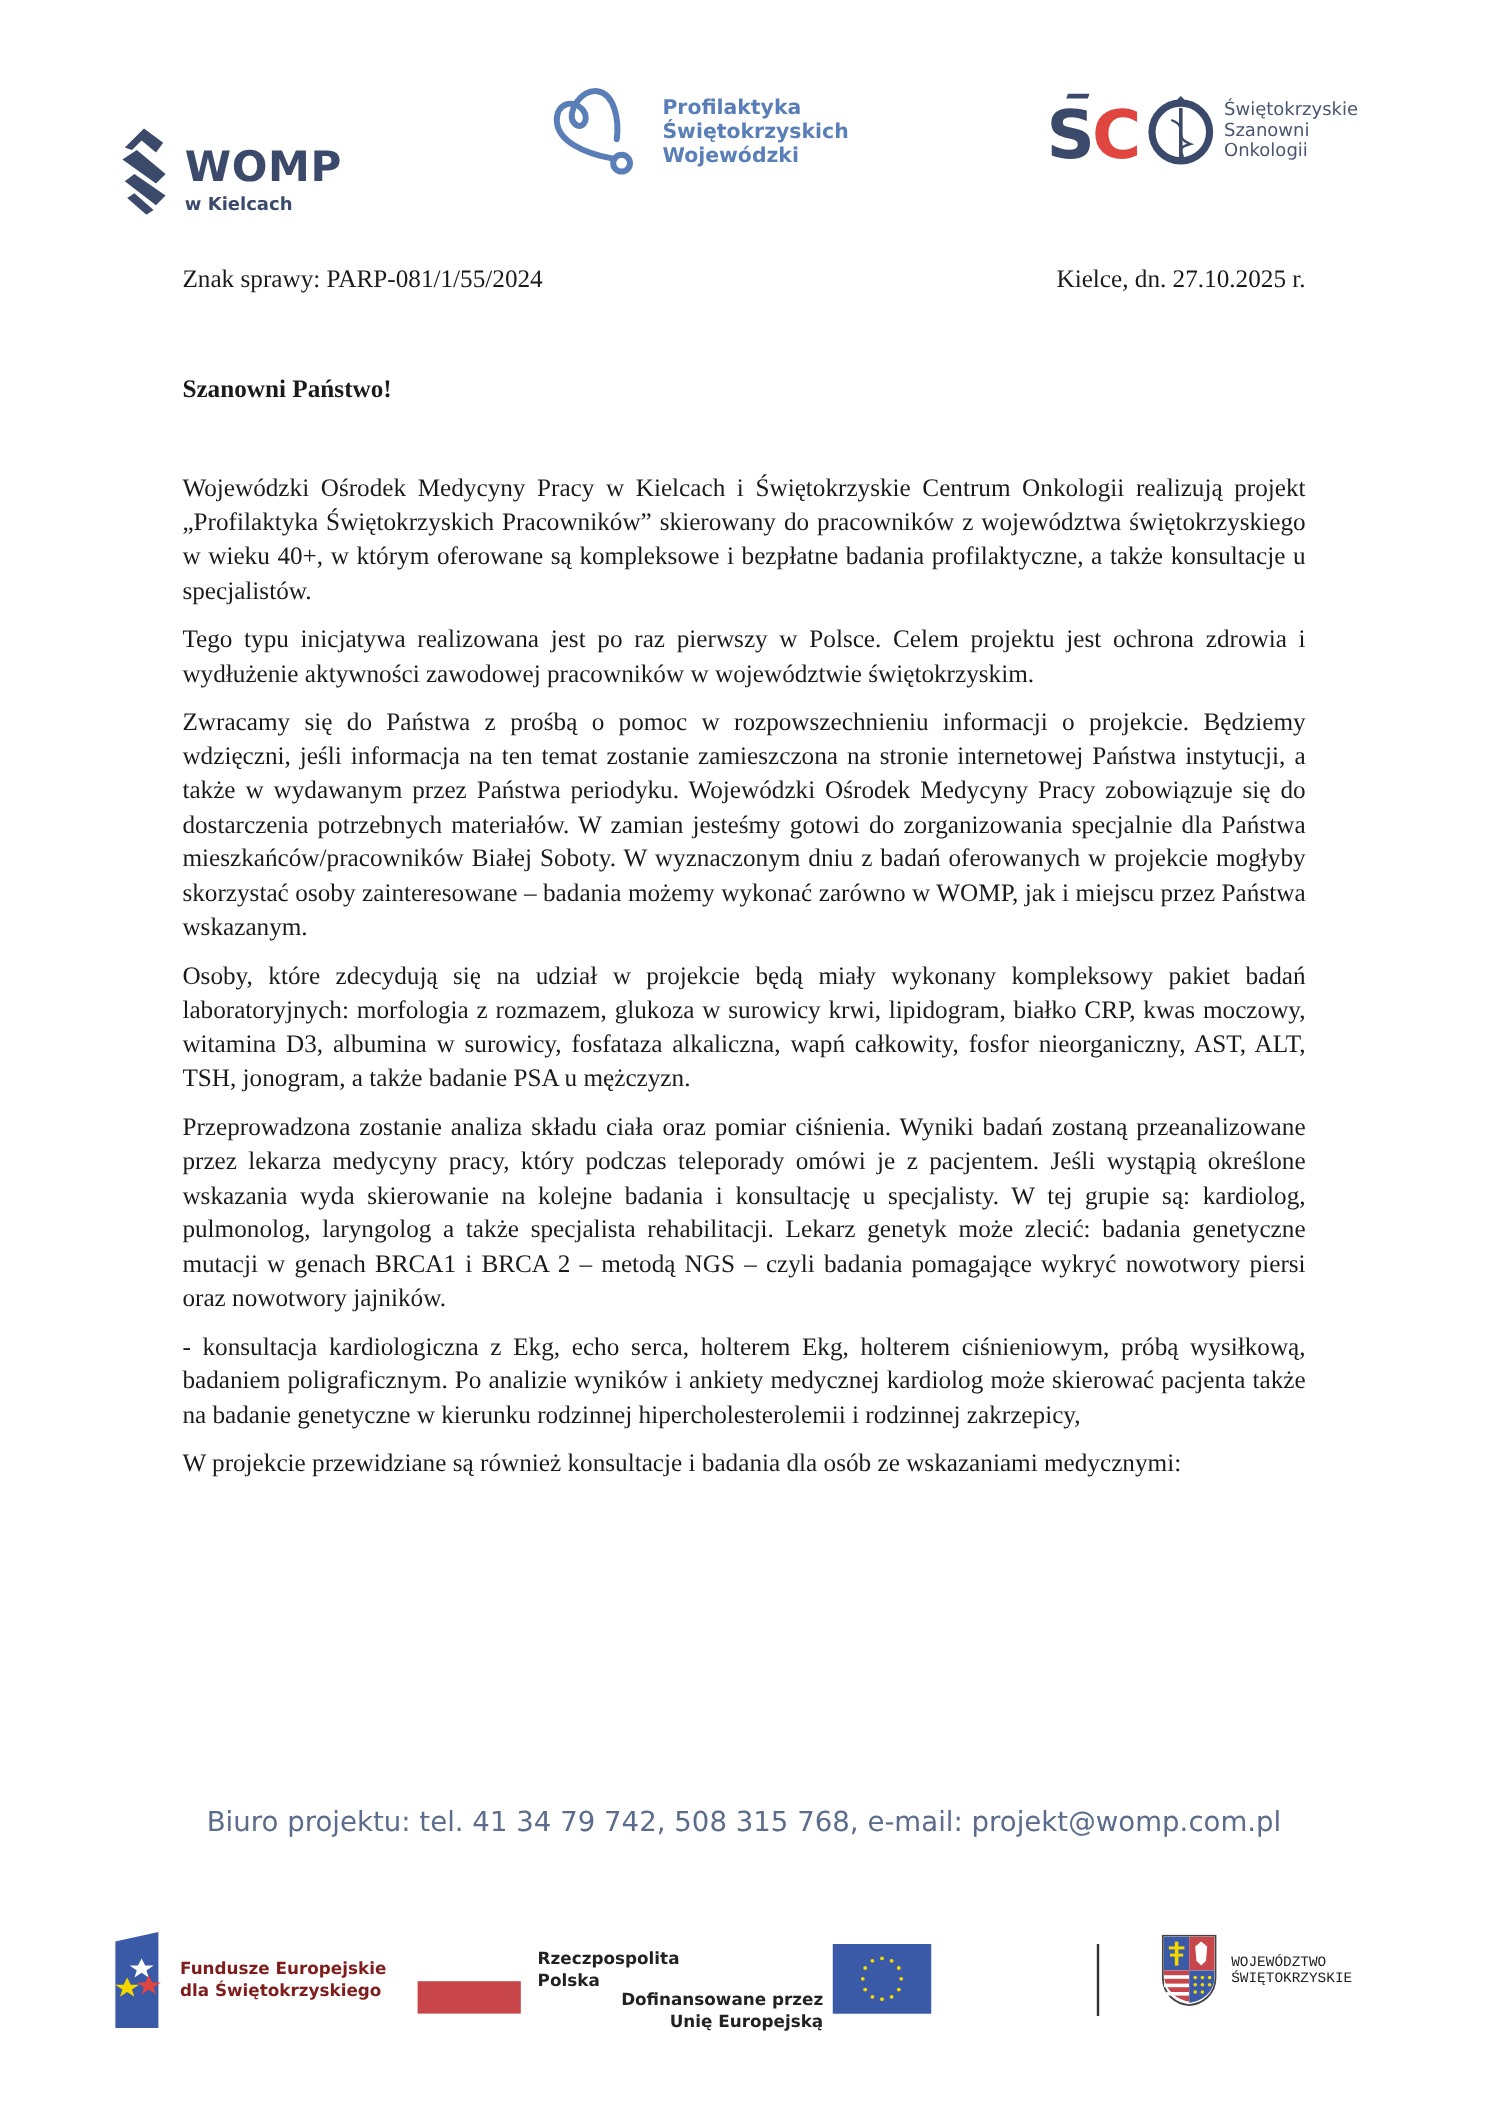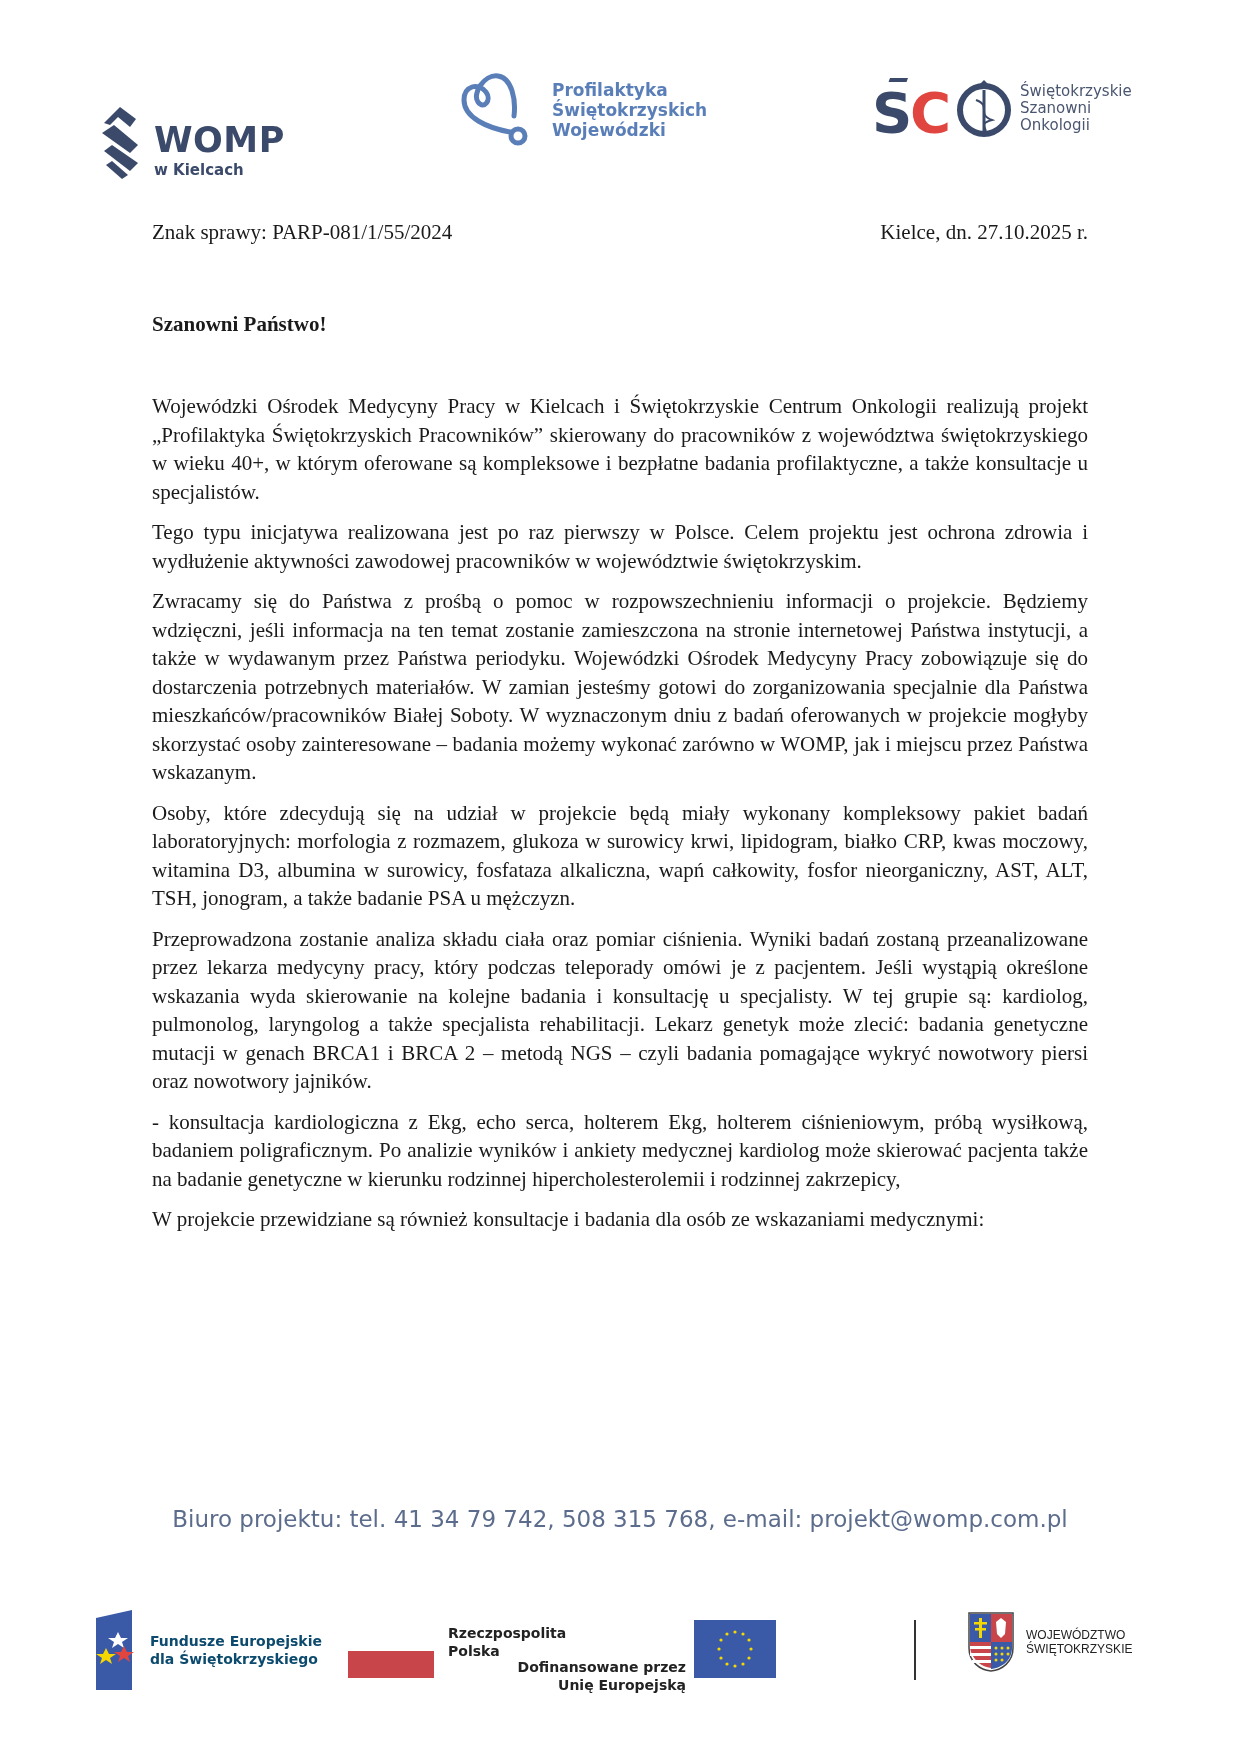--- a/index.html
+++ b/index.html
@@ -27,32 +27,32 @@
 
     .body-text { position: absolute; left: 152px; width: 936px; top: 392px; font-size: 21px; line-height: 28.5px; text-align: justify; }
     .body-text p { margin: 0 0 12px 0; }
 
     .contact { position: absolute; left: 0; right: 0; top: 1506px; text-align: center; font-family: "DejaVu Sans", sans-serif; color: #5c6c8c; font-size: 23px; }
 
     
     .footer { position: absolute; left: 96px; right: 96px; top: 1610px; height: 80px; }
     .fe { position: absolute; left: 0; top: 0; display: flex; align-items: center; }
     .fe-mark { width: 40px; height: 80px; }
-    .fe-text { margin-left: 14px; font-family: "DejaVu Sans", sans-serif; font-weight: bold; font-size: 14px; line-height: 18px; color: #0c4a6e; }
+    .fe-text { margin-left: 14px; font-family: "DejaVu Sans", sans-serif; font-weight: bold; font-size: 14px; line-height: 18px; color: #7f1d1d; }
     .rp { position: absolute; left: 252px; top: 14px; display: flex; align-items: flex-start; }
     .rp-flag { width: 86px; height: 54px; position: relative; }
     .rp-flag .white { height: 27px; background: #fff; }
     .rp-flag .red { height: 27px; background: #c8454a; }
     .rp-text { margin-left: 14px; font-family: "DejaVu Sans", sans-serif; font-weight: bold; font-size: 14px; line-height: 18px; color: #222; }
     .eu-text { position: absolute; left: 420px; top: 20px; text-align: right; font-family: "DejaVu Sans", sans-serif; font-weight: bold; font-size: 14px; line-height: 18px; color: #222; width: 170px; margin-top: 28px; }
     .eu-flag { position: absolute; left: 598px; top: 10px; width: 82px; height: 58px; background: #3a5aa8; }
     .divider { position: absolute; left: 818px; top: 10px; width: 2px; height: 60px; background: #333; }
     .ws { position: absolute; left: 872px; top: 2px; display: flex; align-items: center; }
     .ws-crest { width: 46px; height: 60px; }
-    .ws-text { margin-left: 12px; font-family: Liberation Sans, sans-serif; font-size: 12px; line-height: 14px; color: #222; }
+    .ws-text { margin-left: 12px; font-family: Liberation Mono, monospace; font-size: 12px; line-height: 14px; color: #222; }
   </style>
 </head>
 <body>
 
 <div class="logo womp">
   <svg class="womp-mark" viewBox="0 0 42 74">
     <path d="M4 18 L20 2 L36 14 L30 22 L18 12 L10 20 Z" fill="#3b4a6b"></path>
     <path d="M2 28 L14 20 L38 40 L30 48 Z" fill="#3b4a6b"></path>
     <path d="M4 46 L12 40 L38 58 L30 66 Z" fill="#3b4a6b"></path>
     <path d="M6 60 L12 56 L28 70 L22 74 Z" fill="#3b4a6b"></path>

